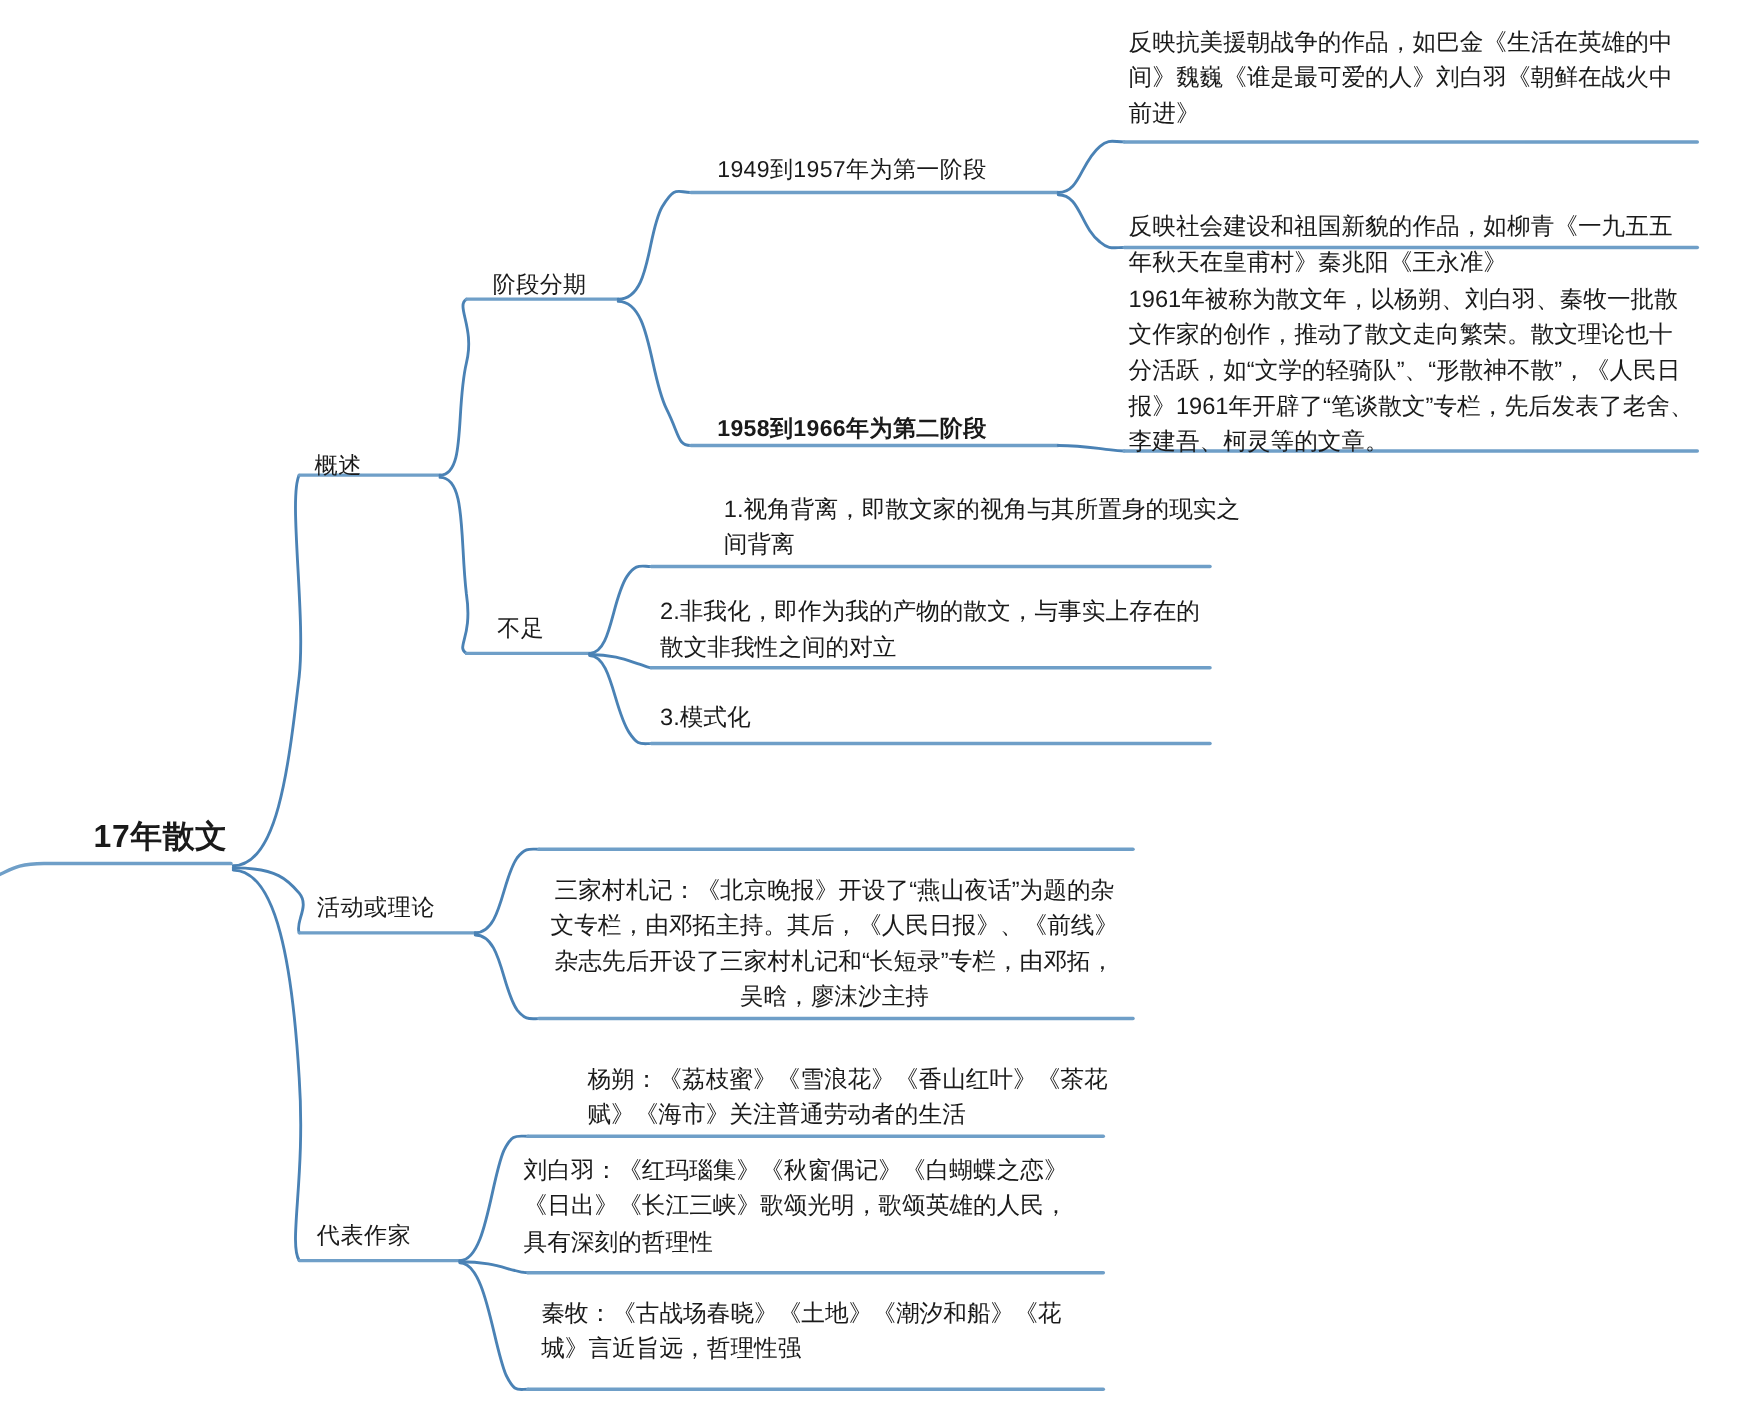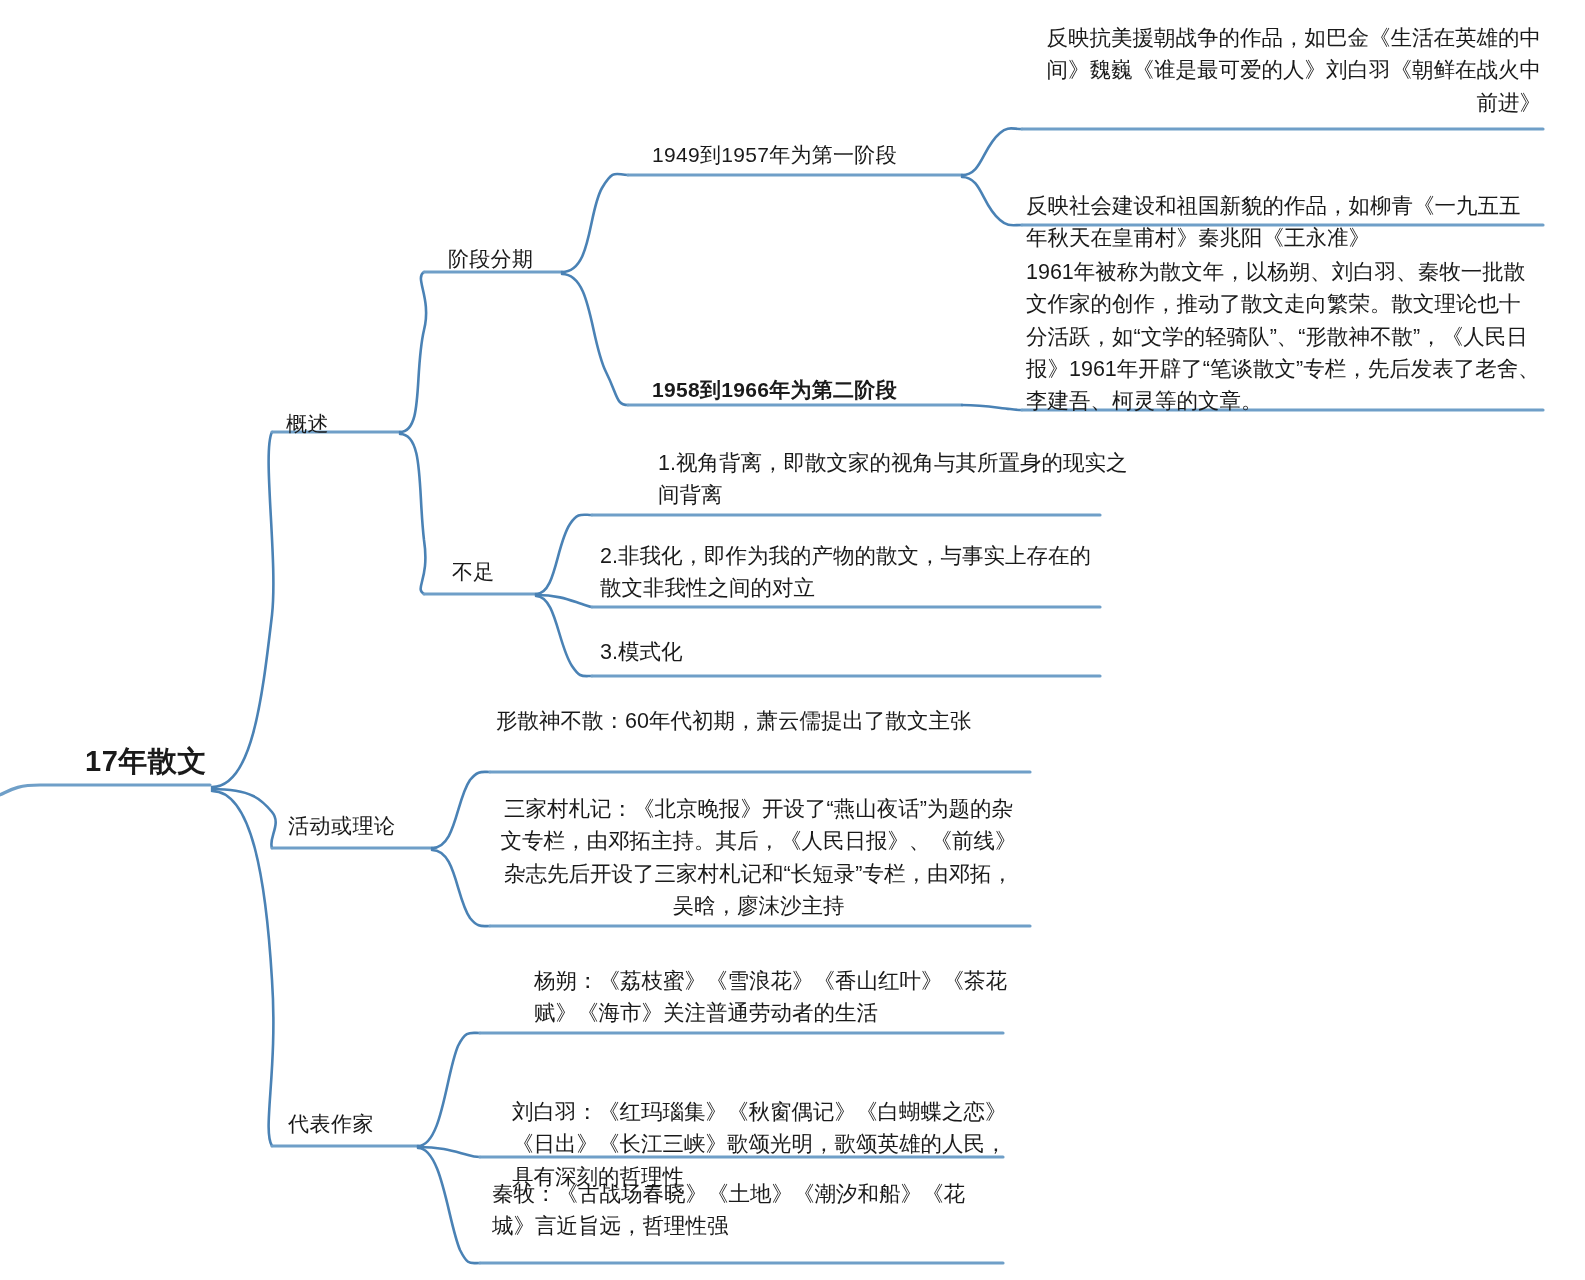--- a/index.html
+++ b/index.html
@@ -156,21 +156,21 @@
   </div>
 
   <div class="node lvl2" style="left:652px; top:141px; width:330px;">
     <div class="node-text">1949到1957年为第一阶段</div>
   </div>
 
   <div class="node lvl2" style="left:652px; top:376px; width:330px;font-weight:bold;">
     <div class="node-text">1958到1966年为第二阶段</div>
   </div>
 
-  <div class="node leaf" style="left:1026px; top:22px; width:515px;text-align:right;">
+  <div class="node leaf" style="left:1026px; top:22px; width:515px;">
     <div class="node-text">反映抗美援朝战争的作品，如巴金《生活在英雄的中间》魏巍《谁是最可爱的人》刘白羽《朝鲜在战火中前进》</div>
   </div>
 
   <div class="node leaf" style="left:1026px; top:158px; width:515px;margin-top:32px;">
     <div class="node-text">反映社会建设和祖国新貌的作品，如柳青《一九五五年秋天在皇甫村》秦兆阳《王永准》</div>
   </div>
 
   <div class="node leaf" style="left:1026px; top:256px; width:515px;">
     <div class="node-text">1961年被称为散文年，以杨朔、刘白羽、秦牧一批散文作家的创作，推动了散文走向繁荣。散文理论也十分活跃，如“文学的轻骑队”、“形散神不散”，《人民日报》1961年开辟了“笔谈散文”专栏，先后发表了老舍、李建吾、柯灵等的文章。</div>
   </div>
@@ -180,33 +180,30 @@
   </div>
 
   <div class="node leaf" style="left:600px; top:540px; width:500px;">
     <div class="node-text">2.非我化，即作为我的产物的散文，与事实上存在的散文非我性之间的对立</div>
   </div>
 
   <div class="node leaf" style="left:600px; top:636px; width:400px;">
     <div class="node-text">3.模式化</div>
   </div>
 
-  <div class="node leaf" style="left:496px; top:705px; width:525px;">
-    <div class="node-text">形散神不散：60年代初期，萧云儒提出了散文主张</div>
-  </div>
 
   <div class="node leaf" style="left:496px; top:793px; width:525px;text-align:center;">
     <div class="node-text">三家村札记：《北京晚报》开设了“燕山夜话”为题的杂文专栏，由邓拓主持。其后，《人民日报》、《前线》杂志先后开设了三家村札记和“长短录”专栏，由邓拓，吴晗，廖沫沙主持</div>
   </div>
 
   <div class="node leaf" style="left:492px; top:965px; width:505px;margin-left:42px;">
     <div class="node-text">杨朔：《荔枝蜜》《雪浪花》《香山红叶》《茶花赋》《海市》关注普通劳动者的生活</div>
   </div>
 
-  <div class="node leaf" style="left:512px; top:1048px; width:505px;margin-top:48px;">
+  <div class="node leaf" style="left:476px; top:1048px; width:505px;">
     <div class="node-text">刘白羽：《红玛瑙集》《秋窗偶记》《白蝴蝶之恋》《日出》《长江三峡》歌颂光明，歌颂英雄的人民，具有深刻的哲理性</div>
   </div>
 
   <div class="node leaf" style="left:492px; top:1178px; width:505px;">
     <div class="node-text">秦牧：《古战场春晓》《土地》《潮汐和船》《花城》言近旨远，哲理性强</div>
   </div>
 
 </div>
 
 </body></html>

